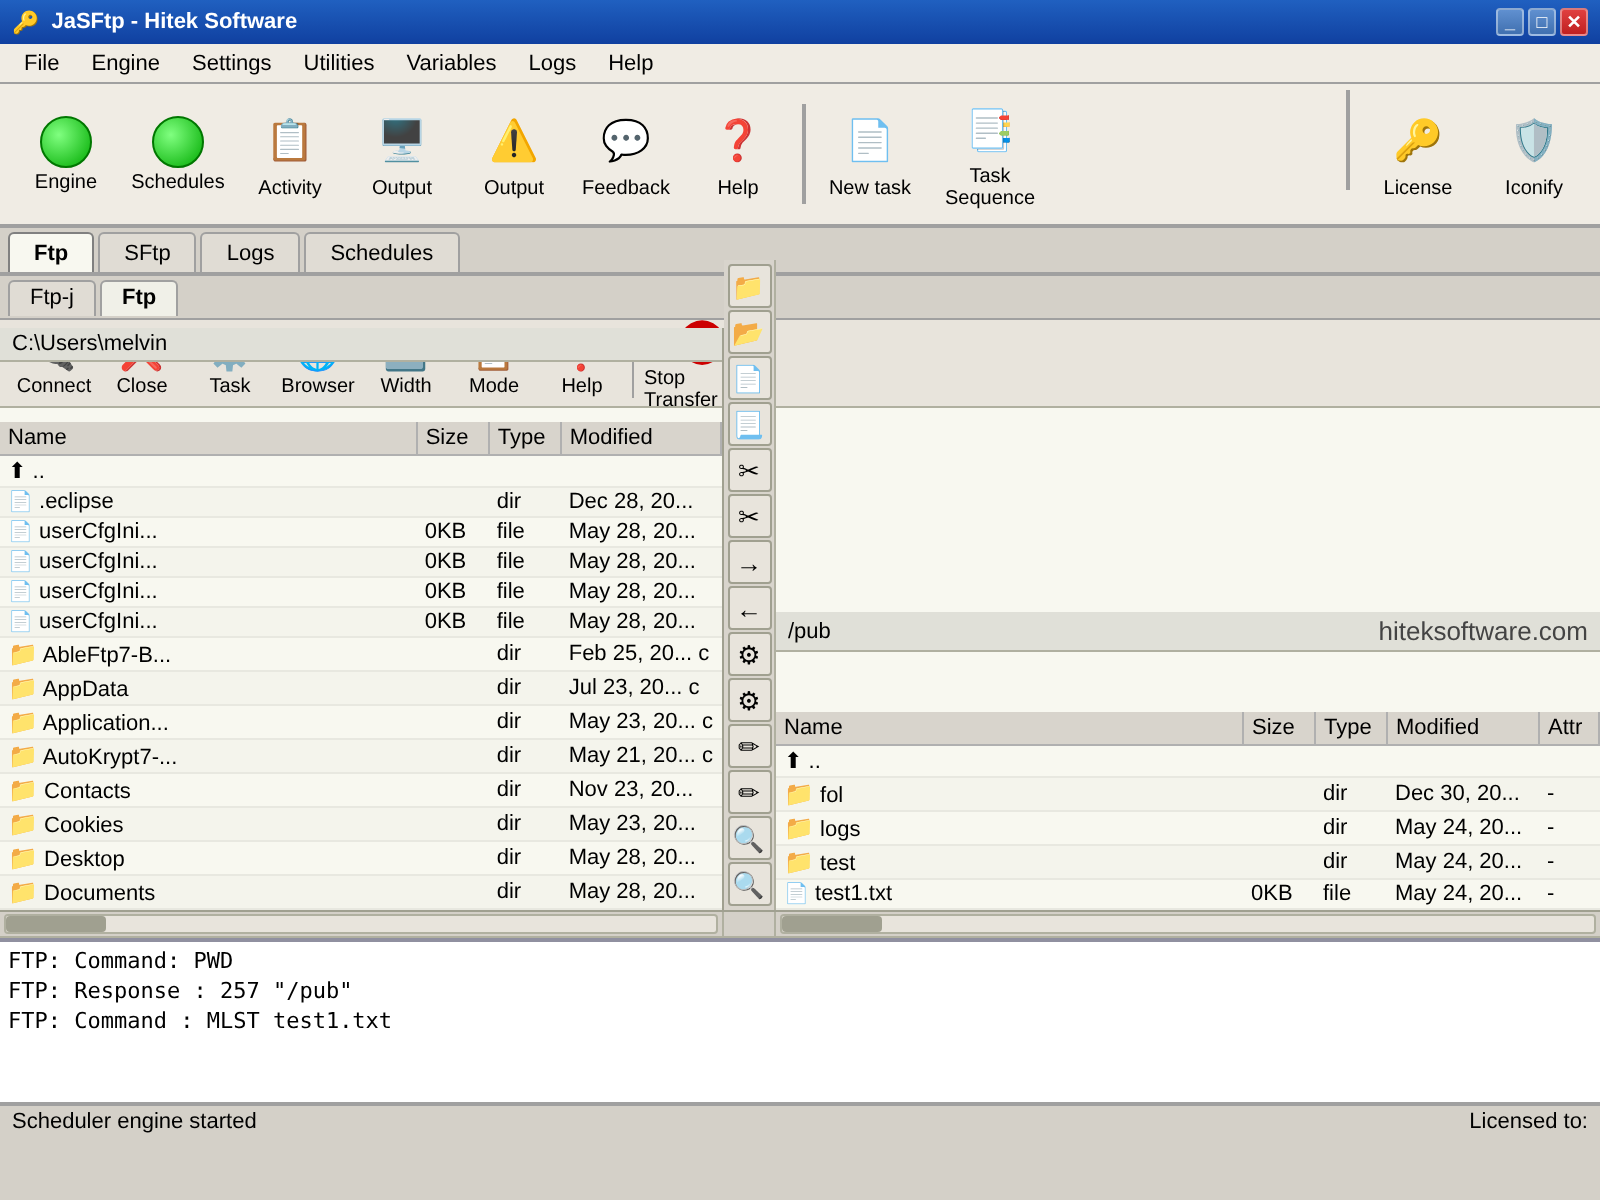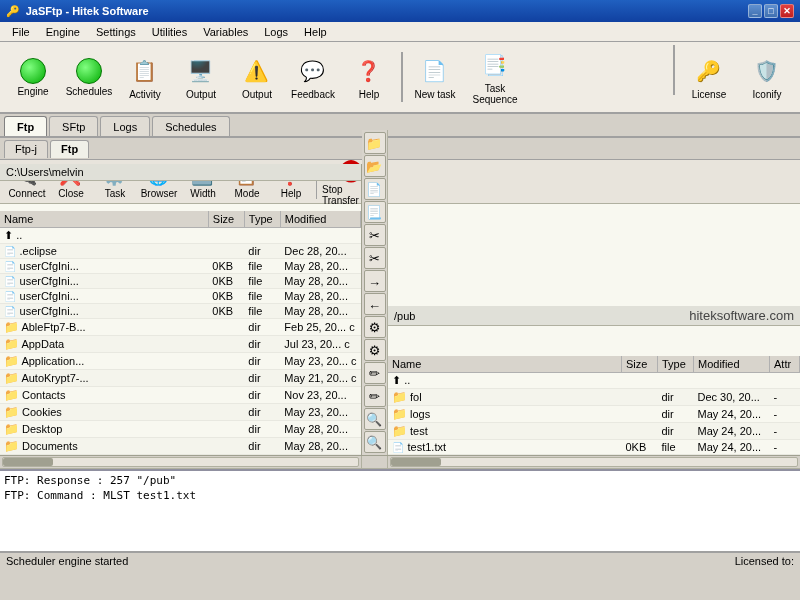--- a/index.html
+++ b/index.html
@@ -535,20 +535,21 @@
   <div style="width:26px; border-right:1px solid #b0b0a0;"></div>
   <div style="flex:1; display:flex; align-items:center;">
     <div style="margin:0 2px; height:10px; flex:1; background:#e8e4dc; border:1px solid #b0b0a0; border-radius:2px; cursor:pointer;">
       <div style="width:50px; height:8px; background:#a0a090; border-radius:2px;"></div>
     </div>
   </div>
 </div>
 
 <div style="height:82px; background:#ffffff; border-top:2px solid #9090a0; overflow:auto; padding:2px 4px; font-family:monospace; font-size:11px;">
   <div id="status-lines">
+      <div class="status-line">FTP: Command: PWD</div>
       <div class="status-line">FTP: Response : 257 "/pub"</div>
       <div class="status-line">FTP: Command : MLST test1.txt</div>
     </div>
 </div>
 
 <div class="bottom-bar">
   <span>Scheduler engine started</span>
   <span>Licensed to:</span>
 </div>
 

